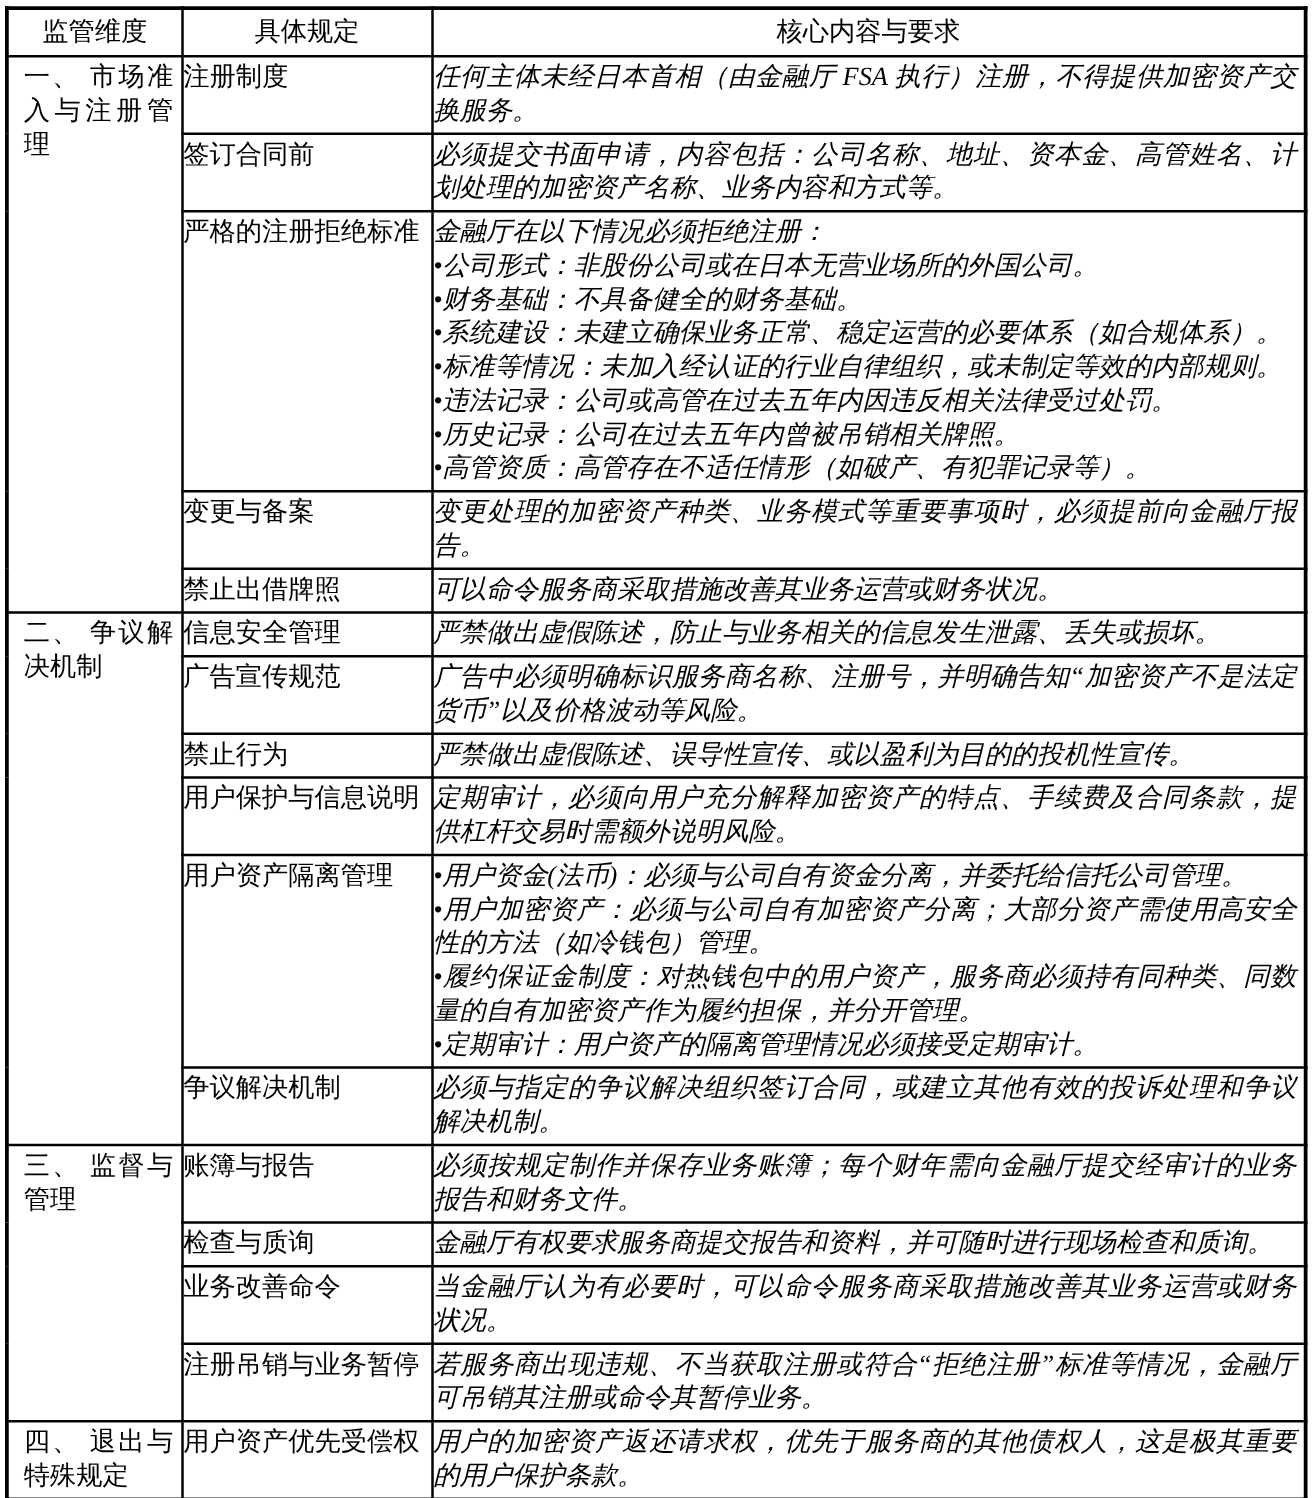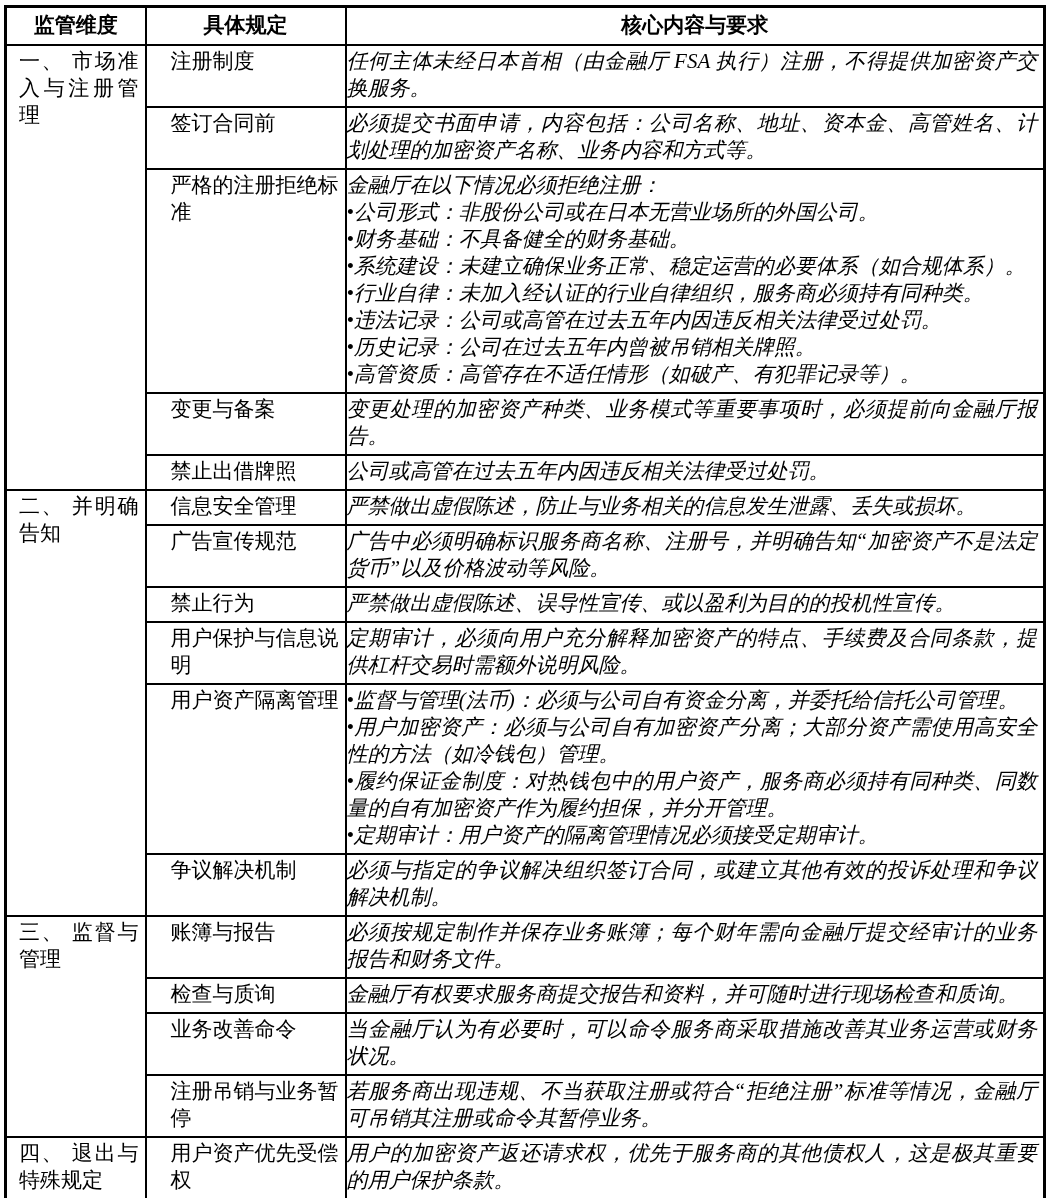--- a/index.html
+++ b/index.html
@@ -27,31 +27,31 @@
   col.c-cont { width: auto; }
   th, td {
     border: 2px solid #000000;
     font-size: 21px;
     line-height: 27px;
     vertical-align: top;
     word-break: break-all;
     overflow-wrap: break-word;
   }
   thead th {
-    font-weight: bold;
+    font-weight: normal;
     text-align: center;
     padding: 4px 2px 5px 2px;
   }
   td.dim-cell {
     padding: 2px 6px 4px 12px;
     text-align: justify;
     text-justify: inter-ideograph;
   }
   td.prov-cell {
-    padding: 2px 6px 4px 24px;
+    padding: 2px 6px 4px 0;
     text-align: left;
   }
   td.content-cell {
     padding: 2px 6px 4px 0;
     text-align: justify;
     text-justify: inter-ideograph;
     font-style: italic;
   }
   .para {
     margin: 0;
@@ -88,40 +88,40 @@
             <div class="para">必须提交书面申请，内容包括：公司名称、地址、资本金、高管姓名、计划处理的加密资产名称、业务内容和方式等。</div>
           </td>
         </tr>
         <tr>
           <td class="prov-cell">严格的注册拒绝标准</td>
           <td class="content-cell">
             <div class="para">金融厅在以下情况必须拒绝注册：</div>
             <div class="para">•公司形式：非股份公司或在日本无营业场所的外国公司。</div>
             <div class="para">•财务基础：不具备健全的财务基础。</div>
             <div class="para">•系统建设：未建立确保业务正常、稳定运营的必要体系（如合规体系）。</div>
-            <div class="para">•行业自律：未加入经认证的行业自律组织，服务商必须持有同种类。</div>
+            <div class="para">•标准等情况：未加入经认证的行业自律组织，或未制定等效的内部规则。</div>
             <div class="para">•违法记录：公司或高管在过去五年内因违反相关法律受过处罚。</div>
             <div class="para">•历史记录：公司在过去五年内曾被吊销相关牌照。</div>
             <div class="para">•高管资质：高管存在不适任情形（如破产、有犯罪记录等）。</div>
           </td>
         </tr>
         <tr>
           <td class="prov-cell">变更与备案</td>
           <td class="content-cell">
             <div class="para">变更处理的加密资产种类、业务模式等重要事项时，必须提前向金融厅报告。</div>
           </td>
         </tr>
         <tr>
           <td class="prov-cell">禁止出借牌照</td>
           <td class="content-cell">
-            <div class="para">公司或高管在过去五年内因违反相关法律受过处罚。</div>
+            <div class="para">可以命令服务商采取措施改善其业务运营或财务状况。</div>
           </td>
         </tr>
         <tr>
-          <td class="dim-cell" rowspan="6">二、 并明确告知</td>
+          <td class="dim-cell" rowspan="6">二、 争议解决机制</td>
           <td class="prov-cell">信息安全管理</td>
           <td class="content-cell">
             <div class="para">严禁做出虚假陈述，防止与业务相关的信息发生泄露、丢失或损坏。</div>
           </td>
         </tr>
         <tr>
           <td class="prov-cell">广告宣传规范</td>
           <td class="content-cell">
             <div class="para">广告中必须明确标识服务商名称、注册号，并明确告知“加密资产不是法定货币”以及价格波动等风险。</div>
           </td>
@@ -134,21 +134,21 @@
         </tr>
         <tr>
           <td class="prov-cell">用户保护与信息说明</td>
           <td class="content-cell">
             <div class="para">定期审计，必须向用户充分解释加密资产的特点、手续费及合同条款，提供杠杆交易时需额外说明风险。</div>
           </td>
         </tr>
         <tr>
           <td class="prov-cell">用户资产隔离管理</td>
           <td class="content-cell">
-            <div class="para">•监督与管理(法币)：必须与公司自有资金分离，并委托给信托公司管理。</div>
+            <div class="para">•用户资金(法币)：必须与公司自有资金分离，并委托给信托公司管理。</div>
             <div class="para">•用户加密资产：必须与公司自有加密资产分离；大部分资产需使用高安全性的方法（如冷钱包）管理。</div>
             <div class="para">•履约保证金制度：对热钱包中的用户资产，服务商必须持有同种类、同数量的自有加密资产作为履约担保，并分开管理。</div>
             <div class="para">•定期审计：用户资产的隔离管理情况必须接受定期审计。</div>
           </td>
         </tr>
         <tr>
           <td class="prov-cell">争议解决机制</td>
           <td class="content-cell">
             <div class="para">必须与指定的争议解决组织签订合同，或建立其他有效的投诉处理和争议解决机制。</div>
           </td>

